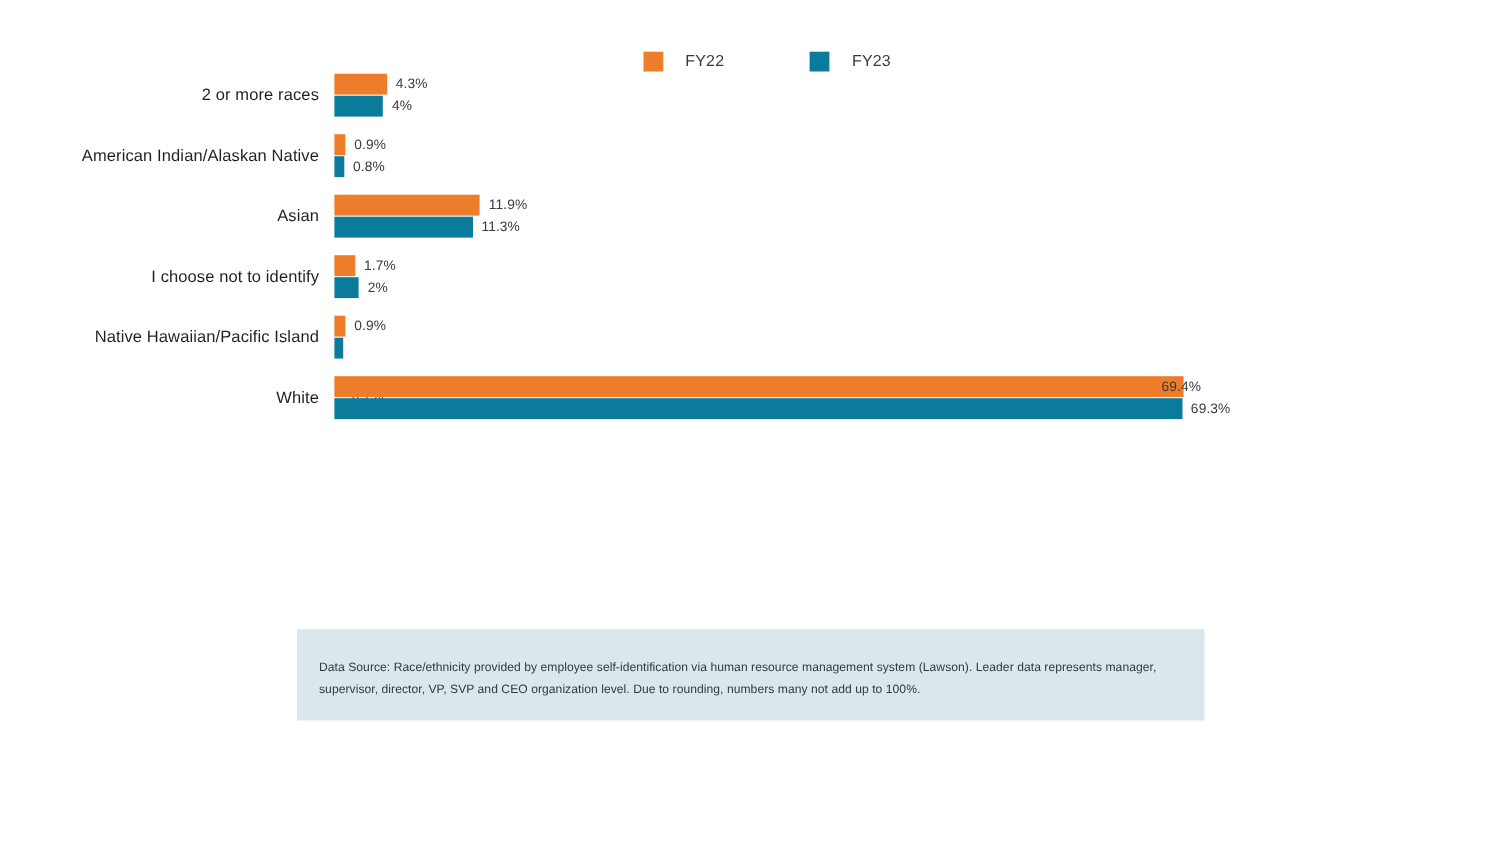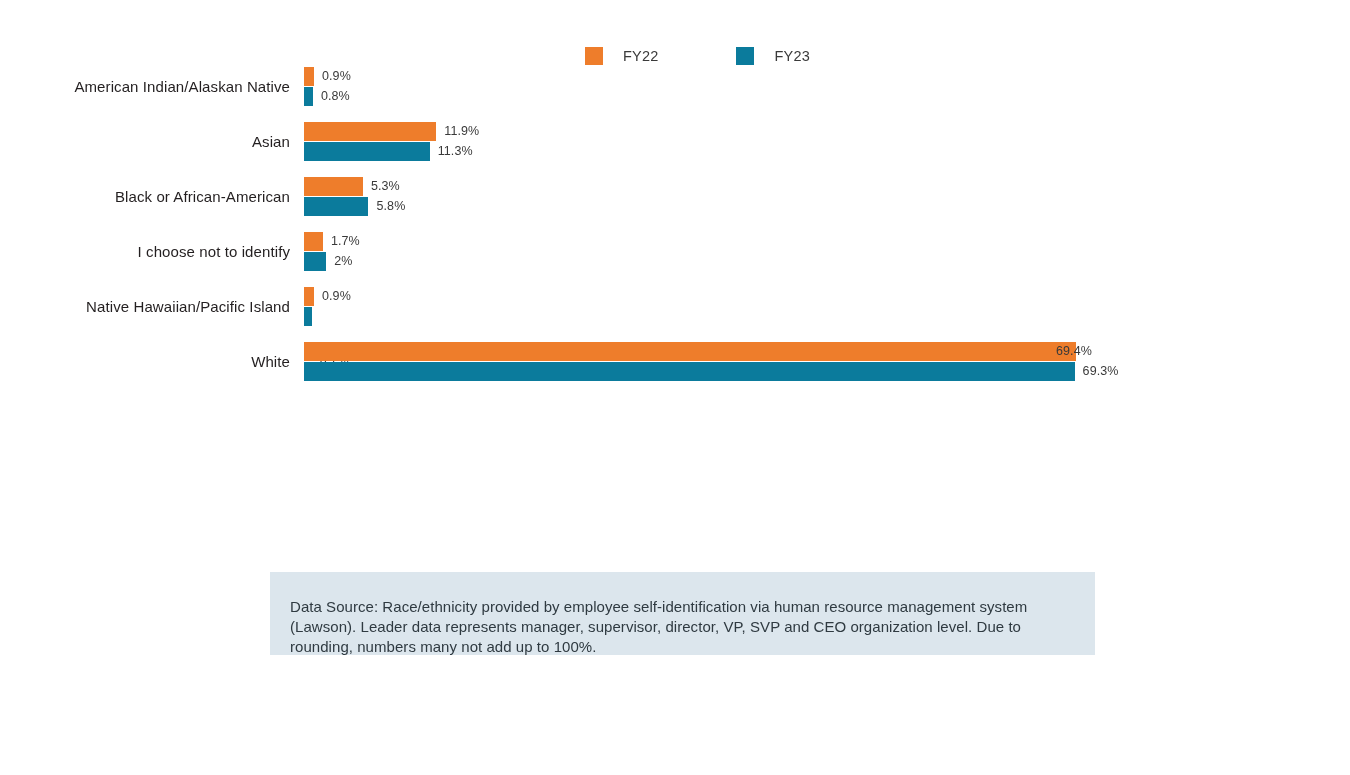--- a/index.html
+++ b/index.html
@@ -100,21 +100,21 @@
     position: absolute;
     left: 270px;
     top: 572px;
     width: 825px;
     height: 83px;
     background: #dce6ed;
     box-sizing: border-box;
     padding: 25px 30px 0 20px;
   }
   .footnote-text {
-    font-size: 15px;
+    font-size: 11px;
     line-height: 20px;
     color: #2f3a41;
     letter-spacing: .05px;
   }
 </style>
 </head>
 <body>
 
 <div id="legend">
     <div class="legend-item">
@@ -122,20 +122,33 @@
       <span class="legend-label">FY22</span>
     </div>
     <div class="legend-item">
       <span class="legend-swatch" style="background: rgb(11, 123, 156);"></span>
       <span class="legend-label">FY23</span>
     </div>
   </div>
 
 <div id="chart">
     <div class="row">
+      <div class="cat-label">2 or more races</div>
+      <div class="bars">
+        <div class="bar-line">
+          <div class="bar fy22" style="width: 47.816px; background: rgb(238, 125, 43);"></div>
+          <span class="bar-value" style="left: 55.816px;">4.3%</span>
+        </div>
+        <div class="bar-line">
+          <div class="bar fy23" style="width: 44.48px; background: rgb(11, 123, 156);"></div>
+          <span class="bar-value" style="left: 52.48px;">4%</span>
+        </div>
+      </div>
+    </div>
+    <div class="row">
       <div class="cat-label">American Indian/Alaskan Native</div>
       <div class="bars">
         <div class="bar-line">
           <div class="bar fy22" style="width: 10.008px; background: rgb(238, 125, 43);"></div>
           <span class="bar-value" style="left: 18.008px;">0.9%</span>
         </div>
         <div class="bar-line">
           <div class="bar fy23" style="width: 8.896px; background: rgb(11, 123, 156);"></div>
           <span class="bar-value" style="left: 16.896px;">0.8%</span>
         </div>
@@ -144,33 +157,20 @@
     <div class="row">
       <div class="cat-label">Asian</div>
       <div class="bars">
         <div class="bar-line">
           <div class="bar fy22" style="width: 132.328px; background: rgb(238, 125, 43);"></div>
           <span class="bar-value" style="left: 140.328px;">11.9%</span>
         </div>
         <div class="bar-line">
           <div class="bar fy23" style="width: 125.656px; background: rgb(11, 123, 156);"></div>
           <span class="bar-value" style="left: 133.656px;">11.3%</span>
-        </div>
-      </div>
-    </div>
-    <div class="row">
-      <div class="cat-label">Black or African-American</div>
-      <div class="bars">
-        <div class="bar-line">
-          <div class="bar fy22" style="width: 58.936px; background: rgb(238, 125, 43);"></div>
-          <span class="bar-value" style="left: 66.936px;">5.3%</span>
-        </div>
-        <div class="bar-line">
-          <div class="bar fy23" style="width: 64.496px; background: rgb(11, 123, 156);"></div>
-          <span class="bar-value" style="left: 72.496px;">5.8%</span>
         </div>
       </div>
     </div>
     <div class="row">
       <div class="cat-label">I choose not to identify</div>
       <div class="bars">
         <div class="bar-line">
           <div class="bar fy22" style="width: 18.904px; background: rgb(238, 125, 43);"></div>
           <span class="bar-value" style="left: 26.904px;">1.7%</span>
         </div>

